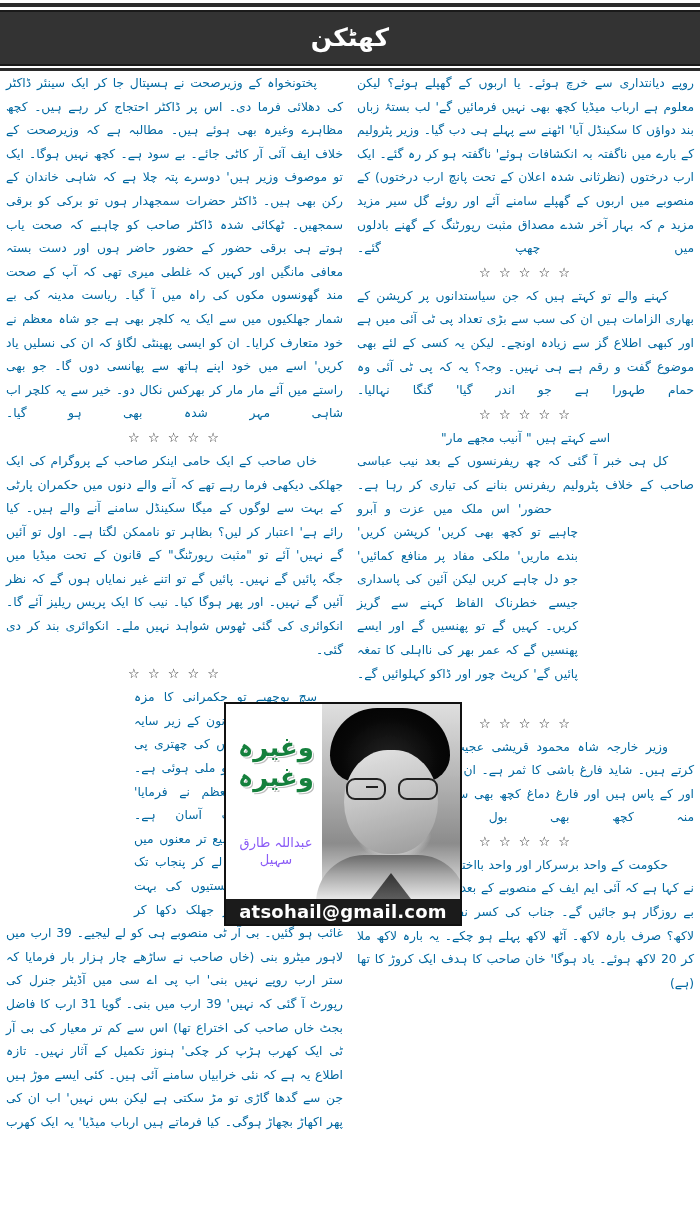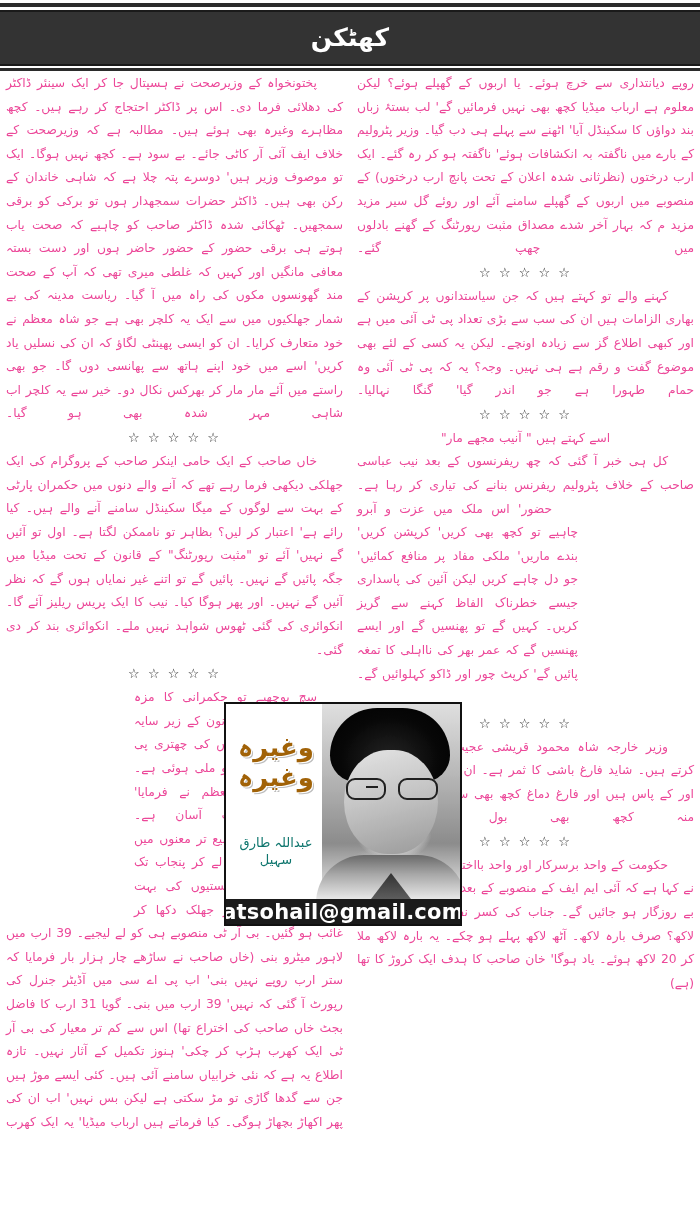--- a/index.html
+++ b/index.html
@@ -80,21 +80,21 @@
   
   p.para {
     margin: 0 0 0 0;
     text-align: justify;
     text-align-last: justify;
     font-size: 12.3px;
     line-height: 23.6px;
     font-family: "DejaVu Sans", "Liberation Sans", sans-serif;
     direction: rtl;
     word-spacing: 0.5px;
-    color: #ec4899;
+    color: #0369a1;
   }
   p.para.indent {
     text-indent: 26px;
   }
   p.centered {
     margin: 0;
     text-align: center;
     text-align-last: center;
     text-indent: 0;
   }
@@ -217,49 +217,49 @@
     flex-direction: column;
     align-items: center;
     justify-content: flex-start;
     padding-top: 28px;
     box-sizing: border-box;
   }
   .column-logo {
     font-size: 26px;
     font-weight: 700;
     line-height: 30px;
-    color: #a16207;
+    color: #15803d;
     text-align: center;
     direction: rtl;
     text-shadow: 1px 1px 0 #ffffff, 2px 2px 0 #bdbdbd;
     font-family: "DejaVu Sans", "Liberation Sans", sans-serif;
   }
   .author-name {
     margin-top: 42px;
     font-size: 13px;
     line-height: 17px;
-    color: #0f766e;
+    color: #8b5cf6;
     text-align: center;
     direction: rtl;
     font-family: "DejaVu Sans", "Liberation Sans", sans-serif;
   }
   .author-email-bar {
     position: absolute;
     left: 0;
     bottom: 0;
     width: 100%;
     height: 25px;
     background: #1b1b1b;
     display: flex;
     align-items: center;
     justify-content: center;
   }
   .author-email {
     color: #ffffff;
-    font-size: 21px;
+    font-size: 18px;
     font-weight: 700;
     letter-spacing: 0.2px;
     direction: ltr;
     font-family: "DejaVu Sans", "Liberation Sans", sans-serif;
   }
 
   
   .float-spacer-left {
     float: left;
     width: 128px;

